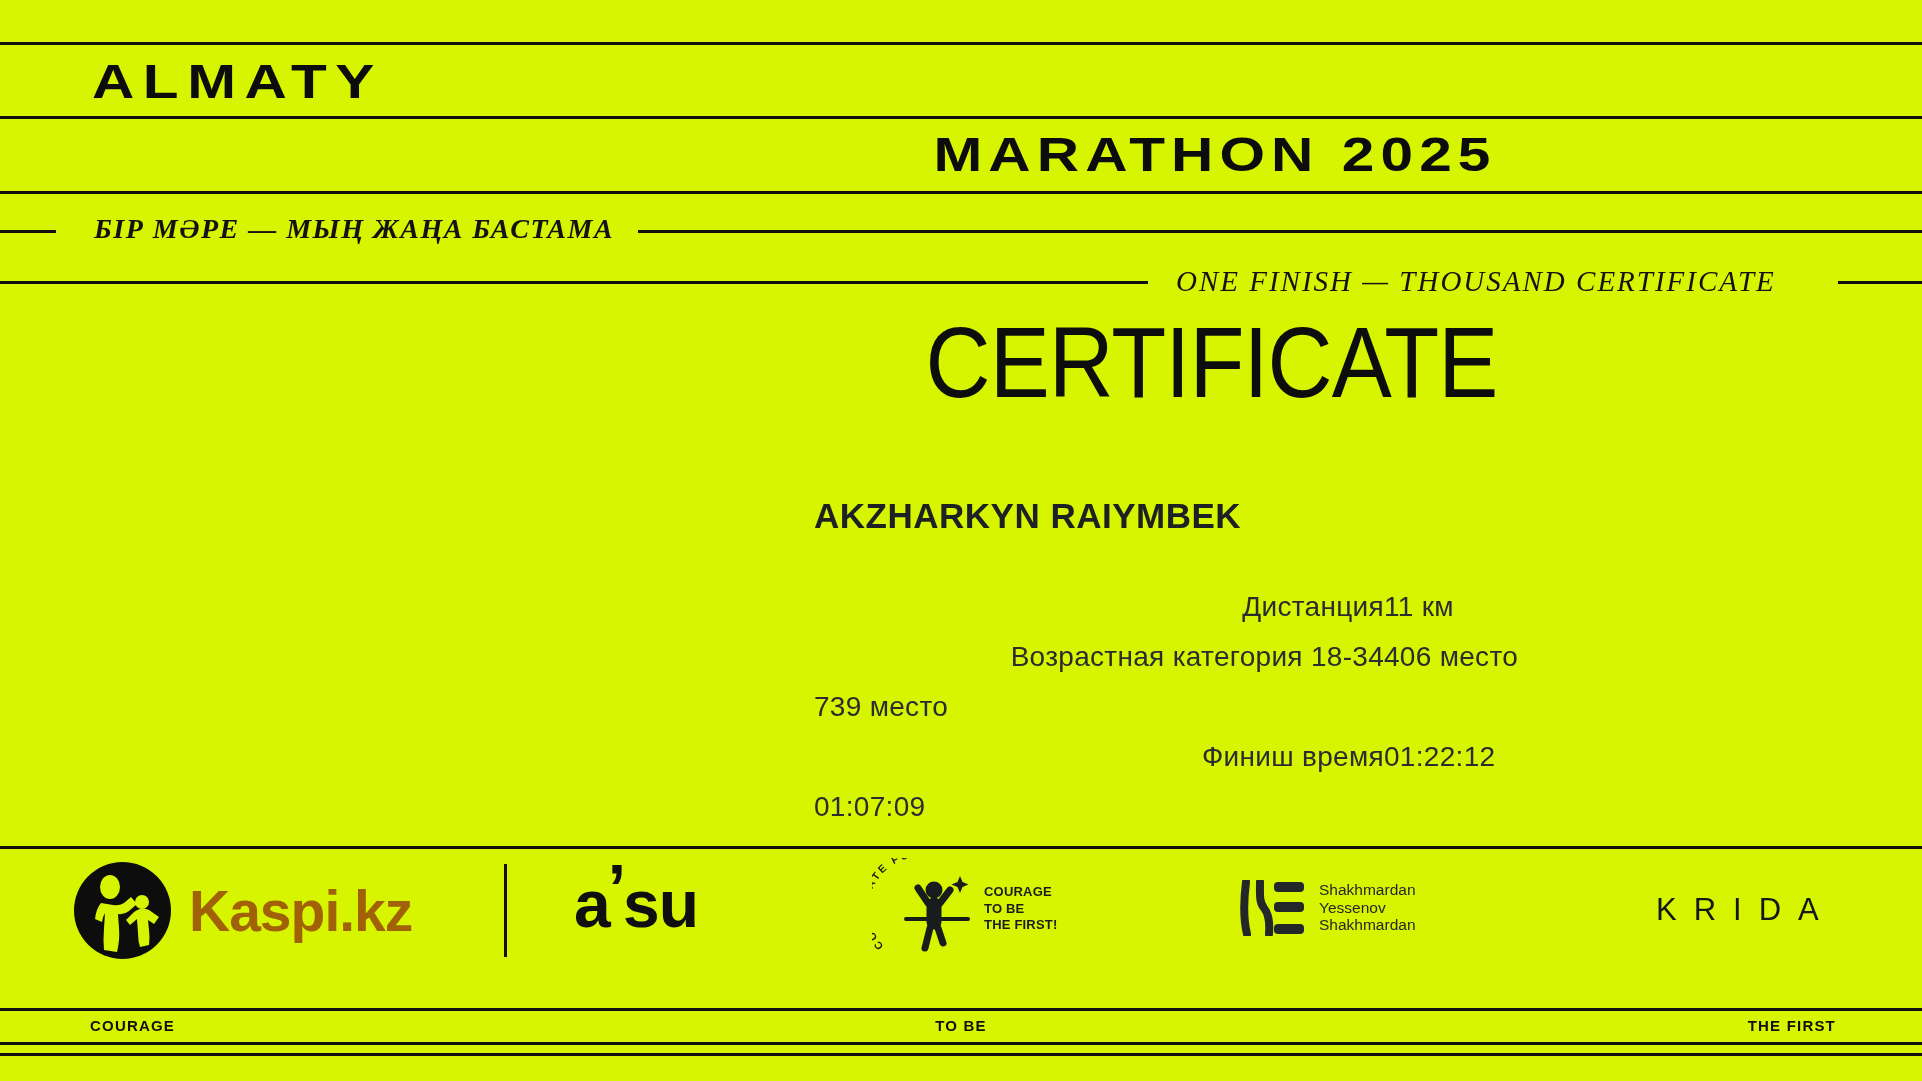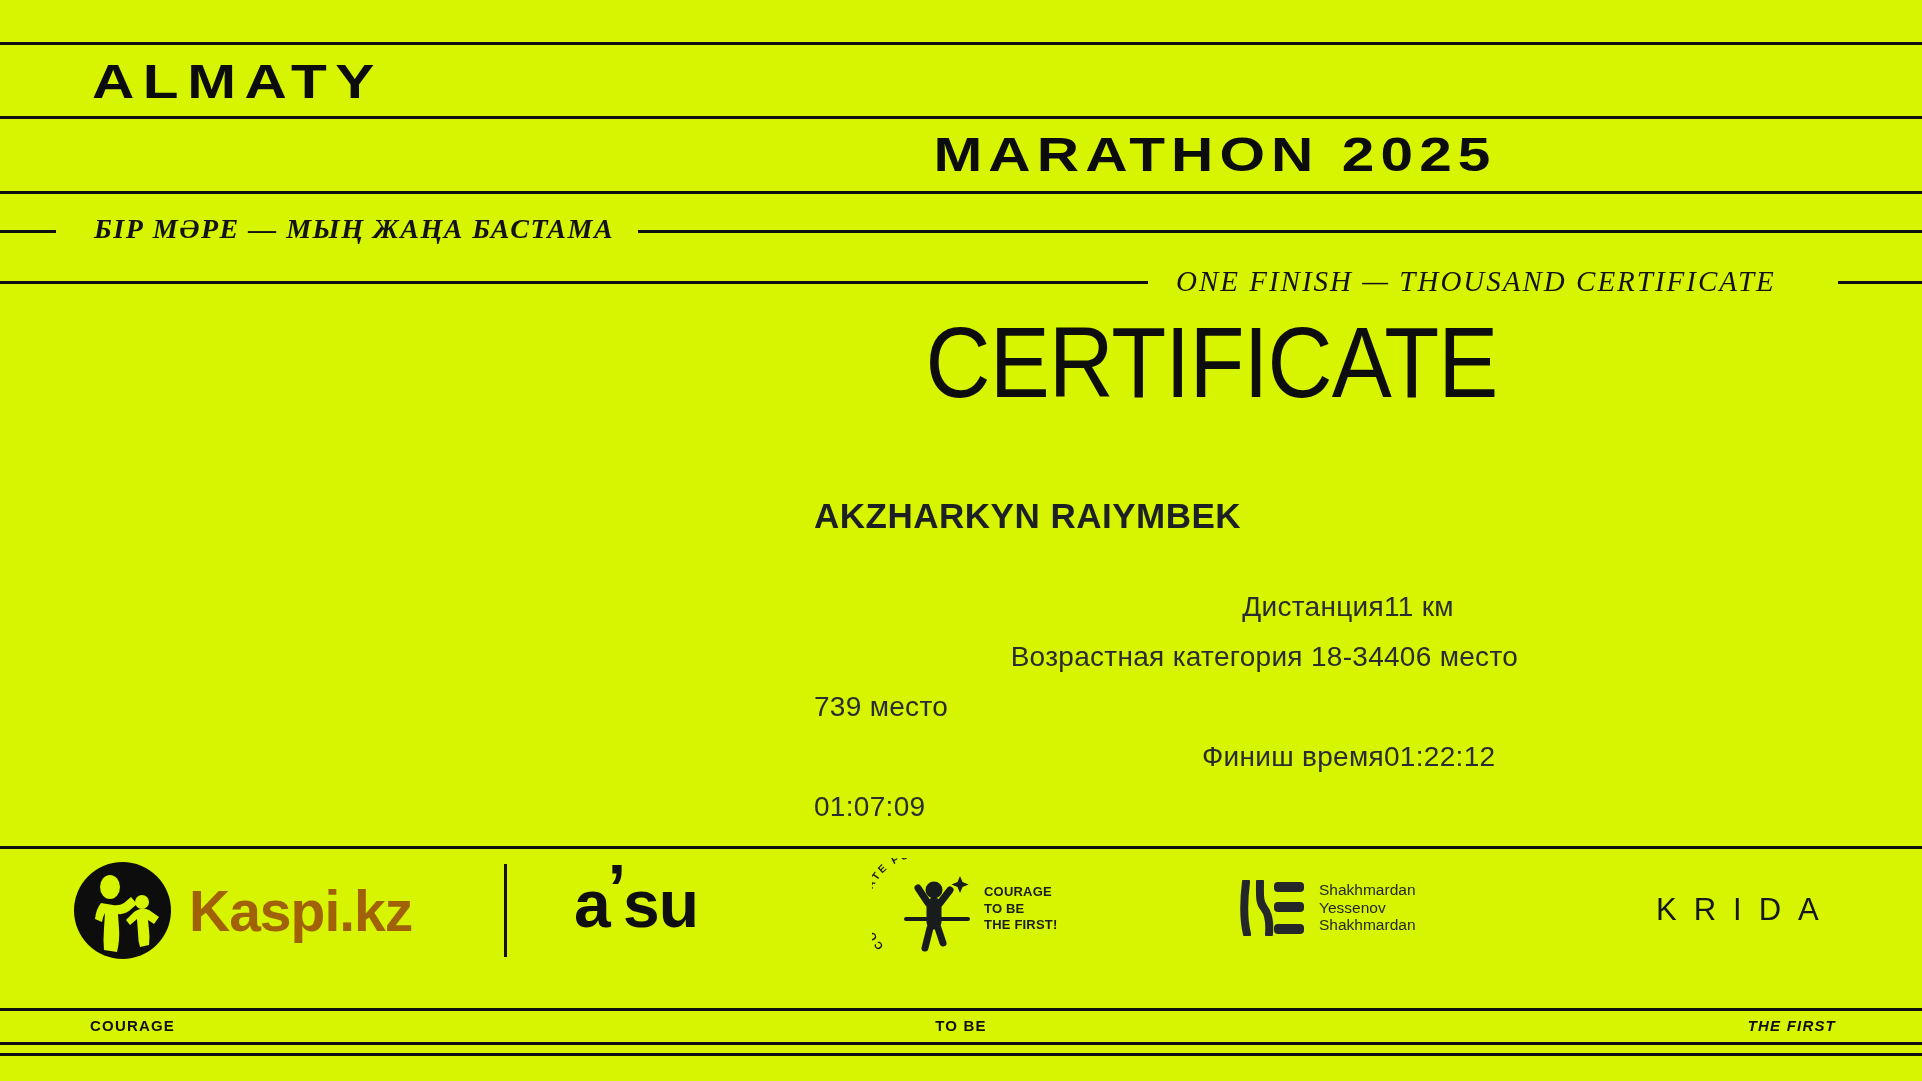--- a/index.html
+++ b/index.html
@@ -39,21 +39,21 @@
   .courage-lines{margin-left:8px;margin-top:26px;font-size:13px;font-weight:700;line-height:16.5px;
                  letter-spacing:0.2px;color:#1a1d1e;}
   .yessenov{position:absolute;left:1240px;top:880px;display:flex;align-items:flex-start;}
   .yessenov-lines{margin-left:13px;margin-top:1px;font-size:15.5px;line-height:17.5px;color:#24272a;}
   .krida{position:absolute;left:1656px;top:892px;font-size:31px;font-weight:400;letter-spacing:17px;
          color:#15181b;white-space:nowrap;}
 
   .footer-text{position:absolute;top:1017px;font-size:15px;font-weight:700;letter-spacing:1.2px;color:#101010;}
   .footer-left{left:90px;}
   .footer-center{left:50%;transform:translateX(-50%);}
-  .footer-right{right:86px;font-style:italic;}
+  .footer-right{right:86px;}
 </style>
 </head>
 <body>
 
 <div class="stage">
 
   <div class="hr" style="top:42px"></div>
   <div class="hr" style="top:116px"></div>
   <div class="hr" style="top:191px"></div>
 

